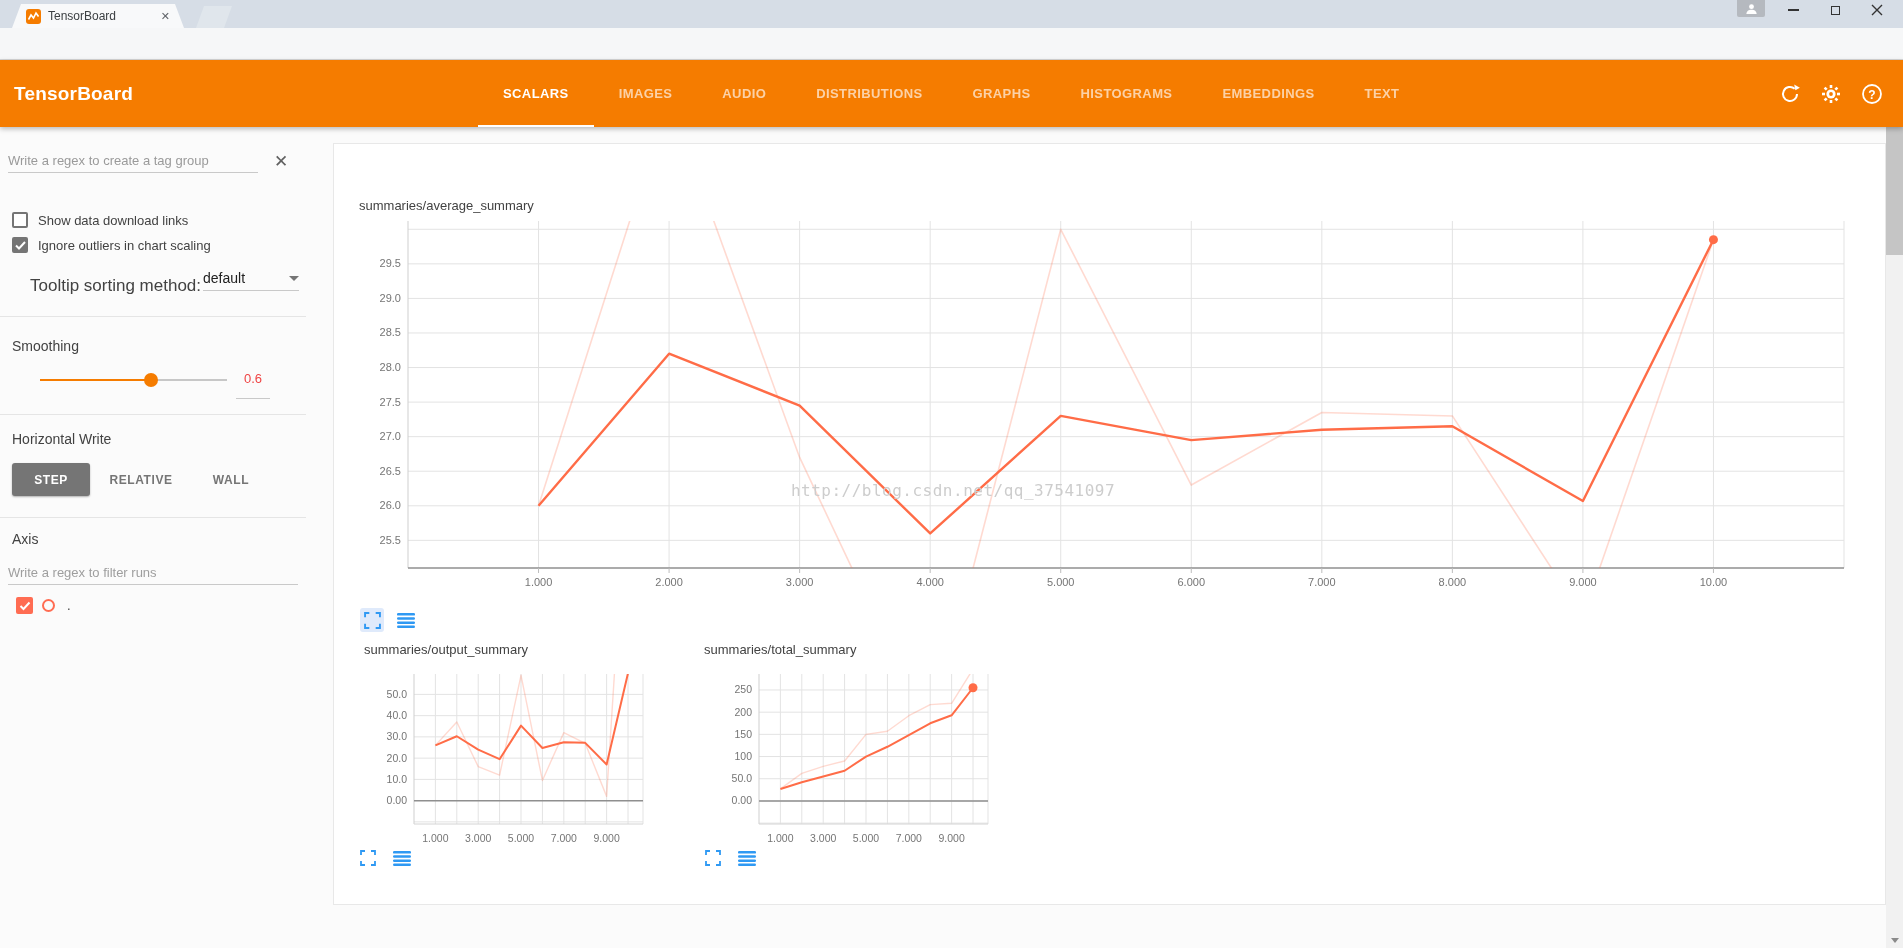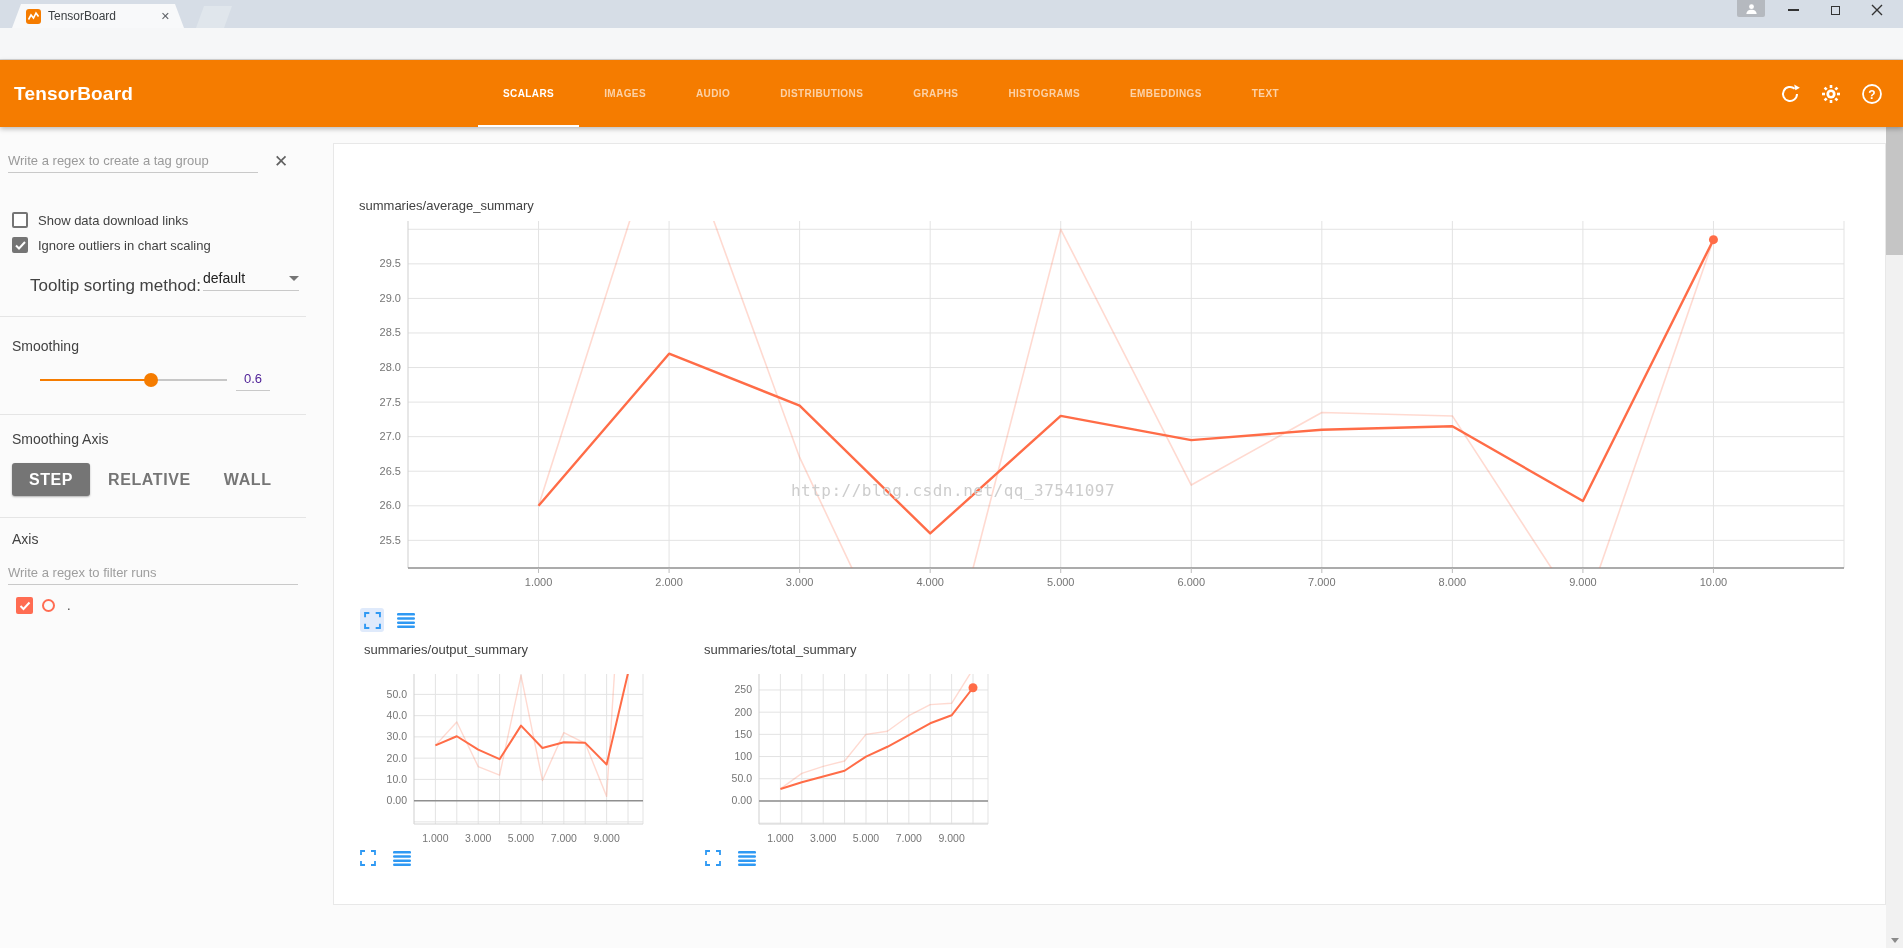--- a/index.html
+++ b/index.html
@@ -39,21 +39,21 @@
   .bar-right { margin-left:auto; display:flex; align-items:center; gap:10px; }
   .menu-dots { position:absolute; left:1877px; top:36px; }
 
   
   .tb-header { position:absolute; left:0; top:60px; width:100%; height:67px; background:#f57c00;
     box-shadow:0 2px 5px rgba(0,0,0,0.26); z-index:5; }
   .tb-logo { position:absolute; left:14px; top:0; height:67px; display:flex; align-items:center;
     color:#fff; font-size:19px; font-weight:700; letter-spacing:0.2px; }
   .tb-nav { position:absolute; left:478px; top:0; height:67px; display:flex; }
   .tb-nav-item { height:100%; display:flex; align-items:center; padding:14px 25px; color:rgba(255,255,255,0.65);
-    font-size:10px; font-weight:700; letter-spacing:0.4px; cursor:pointer; }
+    font-size:13px; font-weight:700; letter-spacing:0.4px; cursor:pointer; }
   .tb-nav-item.active { color:#fff; box-shadow:inset 0 -2px 0 #fff; }
   .tb-actions { position:absolute; right:20px; top:0; height:67px; display:flex; align-items:center; gap:19px; }
   .tb-action { width:22px; height:22px; cursor:pointer; }
 
   
   .sidebar { position:absolute; left:0; top:127px; width:306px; height:811px; background:#fbfbfb; }
   .divider { position:absolute; left:0; width:306px; height:1px; background:#e5e5e5; }
   .tag-filter { position:absolute; left:8px; top:22px; width:250px; border:none; outline:none; background:transparent;
     border-bottom:1px solid #c9c9c9; font-size:13px; color:#424242; padding:4px 0; font-family:"Liberation Sans",sans-serif; }
   .tag-filter::placeholder { color:#9a9a9a; }
@@ -65,25 +65,25 @@
   .cb-label { font-size:13px; color:#424242; }
   .tooltip-label { position:absolute; left:30px; top:149px; font-size:17px; color:#424242; }
   .tooltip-select { position:absolute; left:203px; top:143px; width:96px; border-bottom:1px solid #c9c9c9;
     display:flex; align-items:center; justify-content:space-between; padding-bottom:4px; cursor:pointer; }
   .tooltip-select .val { font-size:14px; color:#212121; }
   .caret-down { width:0; height:0; border-left:5px solid transparent; border-right:5px solid transparent; border-top:5px solid #757575; }
   .section-label { position:absolute; left:12px; font-size:14px; color:#424242; }
   .slider-track { position:absolute; left:40px; top:252px; width:187px; height:2px; background:#c7c7c7; }
   .slider-fill { position:absolute; left:0; top:0; height:2px; width:111px; background:#f57c00; }
   .slider-thumb { position:absolute; left:104px; top:-6px; width:14px; height:14px; border-radius:50%; background:#f57c00; cursor:pointer; }
-  .smoothing-value { position:absolute; left:236px; top:244px; width:34px; text-align:center; font-size:13px; color:#4c1d95;
-    border-bottom:1px solid #c9c9c9; padding-bottom:4px; }
+  .smoothing-value { position:absolute; left:236px; top:244px; width:34px; text-align:center; font-size:13px; color:#ef4444;
+    border-bottom:1px solid #c9c9c9; padding-bottom:12px; }
   .axis-btn-row { position:absolute; left:12px; top:336px; display:flex; align-items:center; }
   .axis-btn { min-width:78px; height:33px; display:flex; align-items:center; justify-content:center;
-    font-size:16px; font-weight:700; letter-spacing:0.6px; color:#757575; cursor:pointer; margin-right:12px; padding:0 6px; }
+    font-size:12px; font-weight:700; letter-spacing:0.6px; color:#757575; cursor:pointer; margin-right:12px; padding:0 6px; }
   .axis-btn.active { background:#757575; color:#fff; border-radius:3px; box-shadow:0 1px 2px rgba(0,0,0,0.3); }
   .runs-filter { position:absolute; left:8px; top:434px; width:290px; border:none; outline:none; background:transparent;
     border-bottom:1px solid #c9c9c9; font-size:13px; color:#424242; padding:4px 0; font-family:"Liberation Sans",sans-serif; }
   .runs-filter::placeholder { color:#9e9e9e; }
   .run-row { position:absolute; left:16px; top:470px; display:flex; align-items:center; }
   .run-cb { width:17px; height:17px; background:#ff6c52; border-radius:2px; display:flex; align-items:center; justify-content:center; cursor:pointer; }
   .run-swatch { width:13px; height:13px; border:2px solid #ff6c52; border-radius:50%; margin-left:9px; }
   .run-name { font-size:13px; color:#424242; margin-left:12px; }
 
   
@@ -260,21 +260,21 @@
 
   <div class="section-label" style="top:211px;">Smoothing</div>
   <div class="slider-track">
     <div class="slider-fill"></div>
     <div class="slider-thumb"></div>
   </div>
   <div class="smoothing-value">0.6</div>
 
   <div class="divider" style="top:287px;"></div>
 
-  <div class="section-label" style="top:304px;">Smoothing Axis</div>
+  <div class="section-label" style="top:304px;">Horizontal Write</div>
   <div class="axis-btn-row">
     <div class="axis-btn active">STEP</div>
     <div class="axis-btn">RELATIVE</div>
     <div class="axis-btn">WALL</div>
   </div>
 
   <div class="divider" style="top:390px;"></div>
 
   <div class="section-label" style="top:404px;">Axis</div>
   <input class="runs-filter" placeholder="Write a regex to filter runs" style="">

